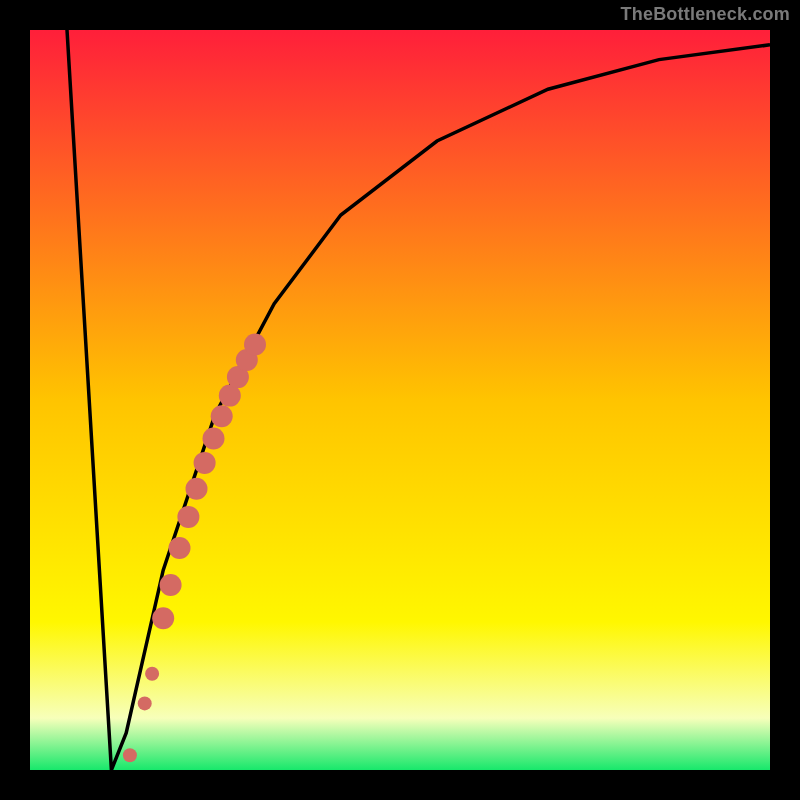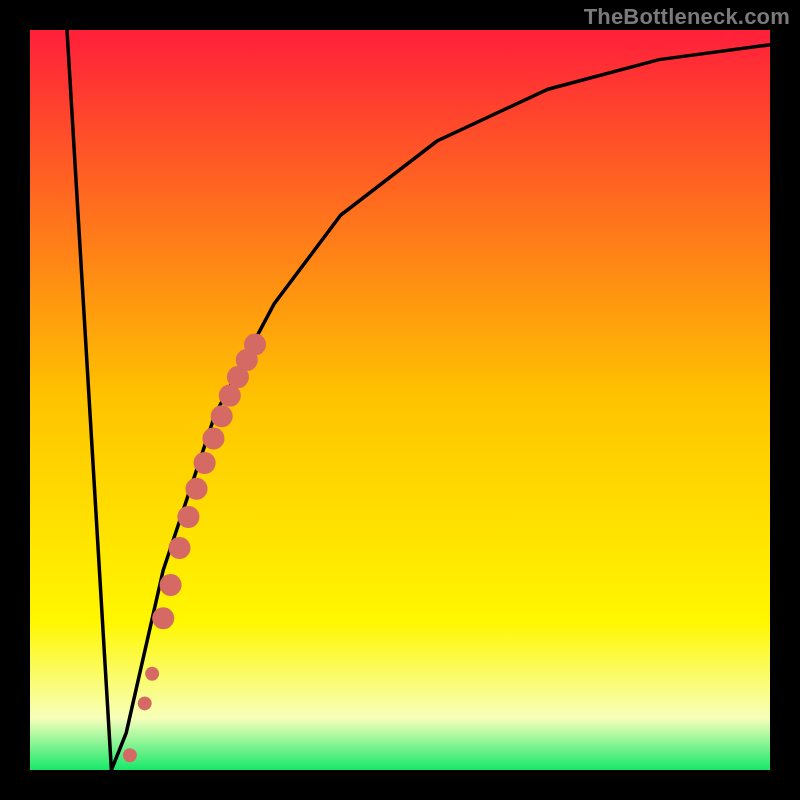--- a/index.html
+++ b/index.html
@@ -25,21 +25,21 @@
   .plot-area svg {
     display: block;
     width: 740px;
     height: 740px;
   }
   .attribution {
     position: absolute;
     top: 4px;
     right: 10px;
     font-family: "Arial", "Helvetica Neue", Helvetica, sans-serif;
-    font-size: 22px;
+    font-size: 18px;
     font-weight: 600;
     color: #7a7a7a;
     letter-spacing: 0.2px;
     user-select: none;
   }
 </style>
 </head>
 <body>
 
 <div class="stage">

